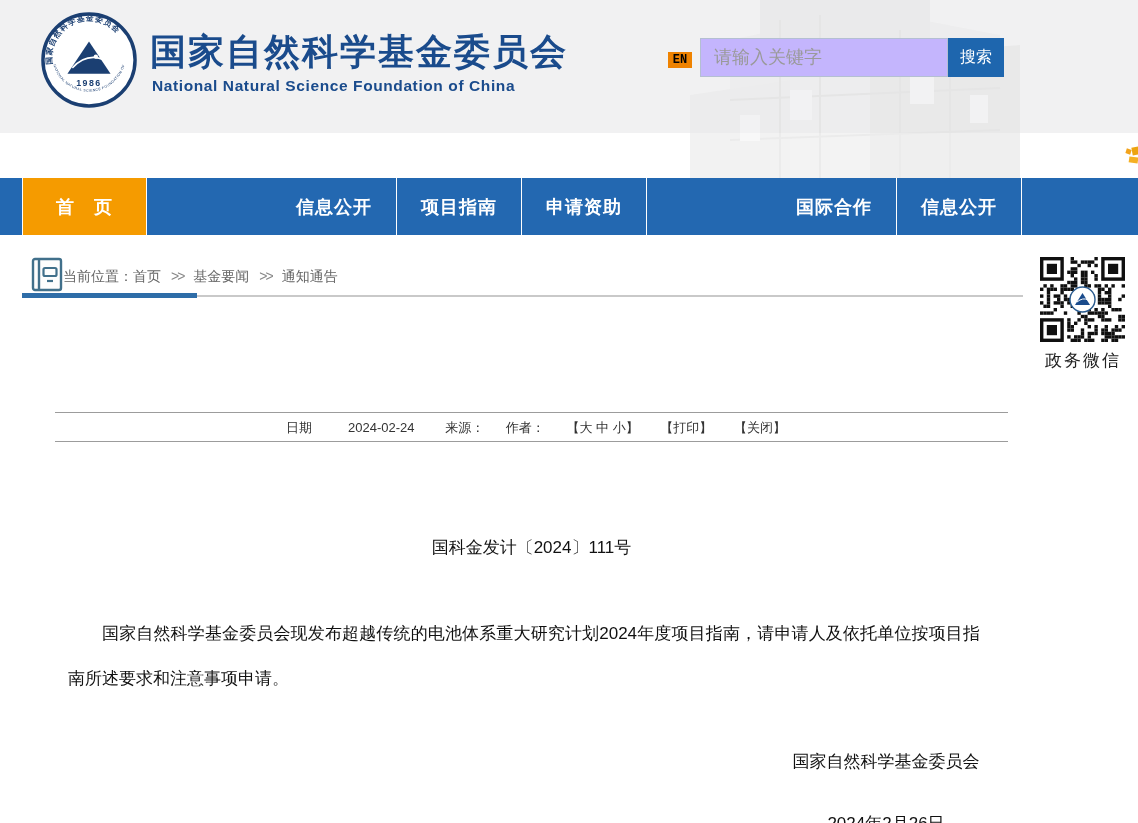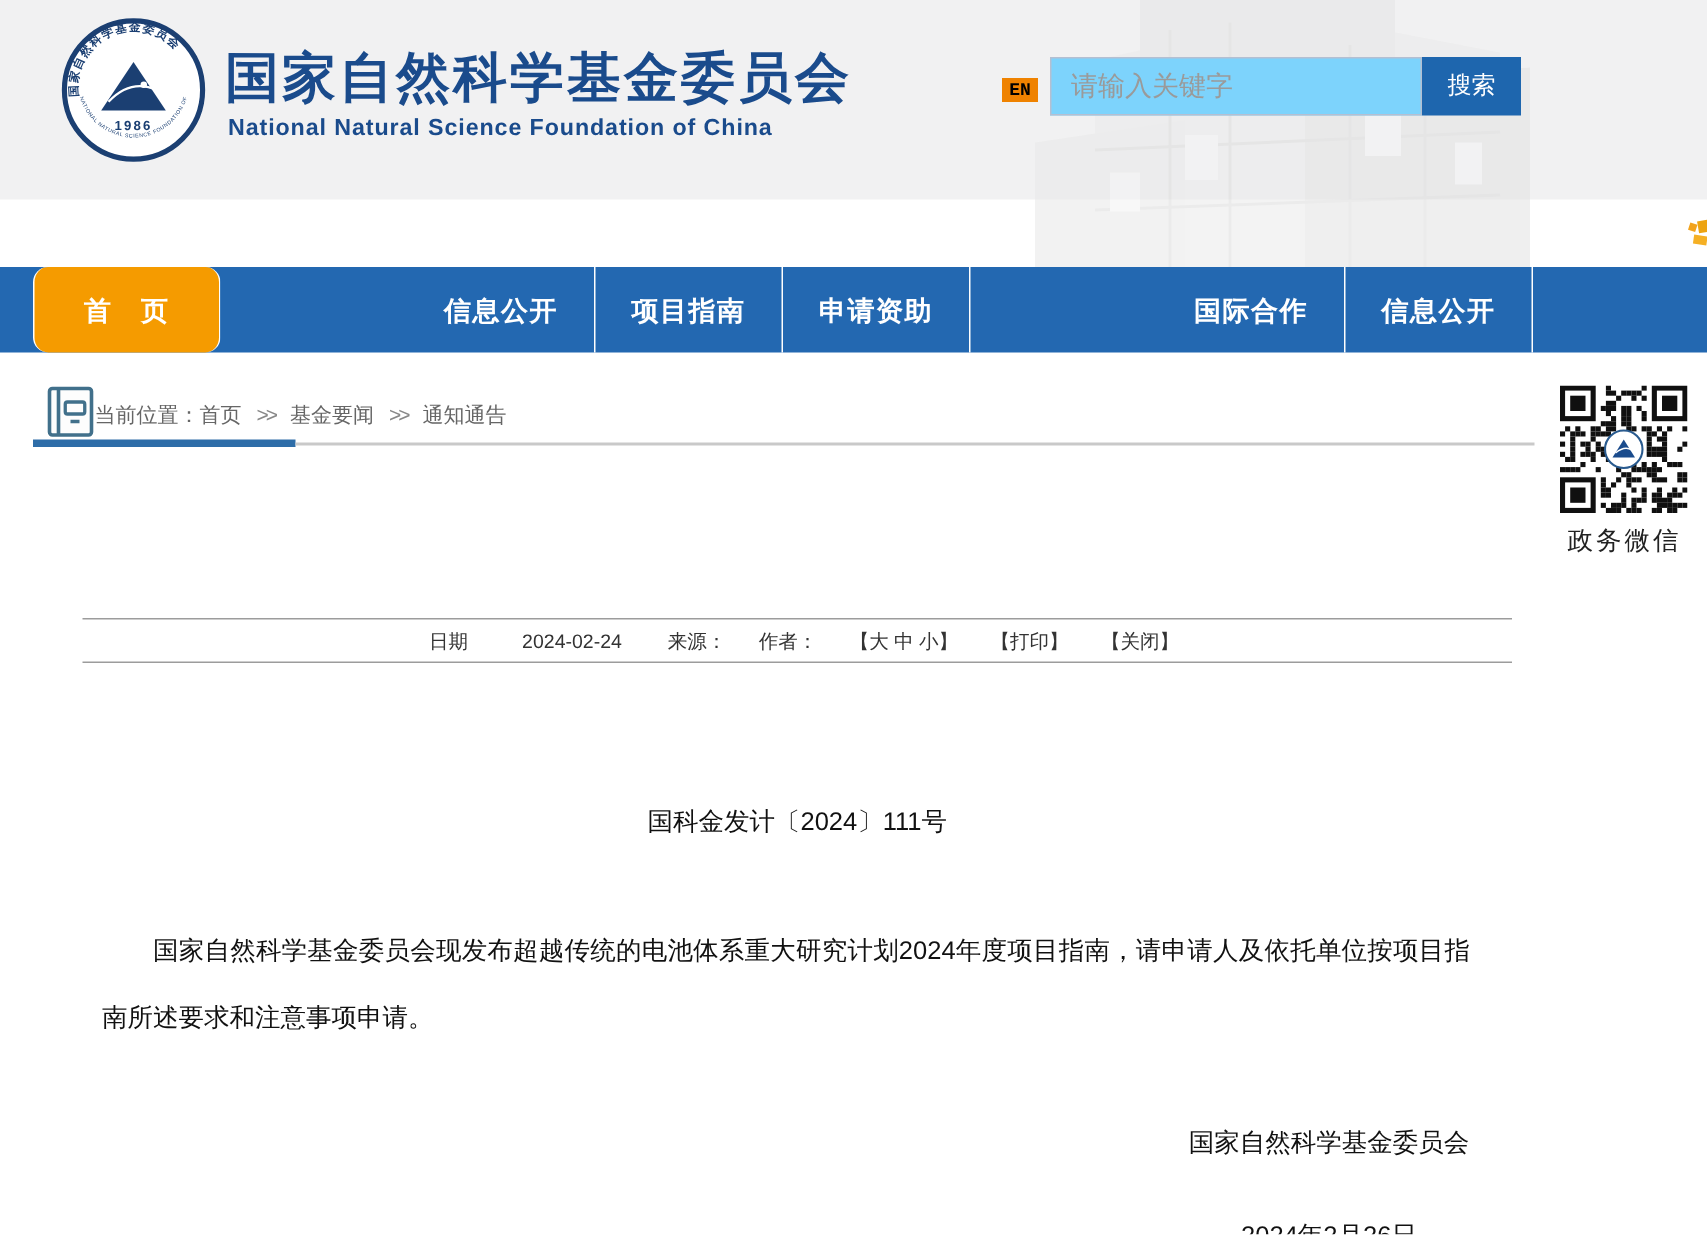--- a/index.html
+++ b/index.html
@@ -21,41 +21,41 @@
     position:absolute; left:152px; top:77px; font-size:15.5px; font-weight:bold;
     color:#1a4b8c; letter-spacing:.6px; white-space:nowrap;
   }
   .en-badge {
     position:absolute; left:668px; top:40px; width:24px; height:16px; background:#ef8200;
     color:#000000; font-size:12px; font-weight:bold; display:flex; align-items:center;
     justify-content:center; cursor:pointer; font-family:"Liberation Mono", monospace;margin-top:12px;
   }
   .search-input {
     position:absolute; left:700px; top:38px; width:248px; height:39px;
-    border:1px solid #b4bfd2; background:#7dd3fc; padding:0 13px; font-size:18px; color:#333;
+    border:1px solid #b4bfd2; background:#c4b5fd; padding:0 13px; font-size:18px; color:#333;
     font-family:"Liberation Sans", sans-serif; outline:none;
   }
   .search-input::placeholder { color:#9a9a9a; }
   .search-btn {
-    position:absolute; left:948px; top:38px; width:66px; height:39px; background:#1e66ae;
+    position:absolute; left:948px; top:38px; width:56px; height:39px; background:#1e66ae;
     border:none; color:#fff; font-size:16px; cursor:pointer; font-family:Liberation Sans, sans-serif;
   }
   .edge-deco { position:absolute; left:1124px; top:146px; width:14px; height:22px; overflow:hidden; }
   .edge-deco i { position:absolute; background:#f2a31c; }
   .edge-deco .s1 { left:2px; top:3px; width:5px; height:5px; transform:rotate(18deg); }
   .edge-deco .s2 { left:8px; top:1px; width:7px; height:8px; transform:rotate(-10deg); background:#eda411; }
   .edge-deco .s3 { left:5px; top:11px; width:9px; height:6px; transform:rotate(8deg); background:#f5b024; }
   
   .nav { position:absolute; top:178px; left:0; width:1138px; height:57px; background:#2368b1; }
   .nav-item {
     position:absolute; top:0; height:57px; width:125px; display:flex; align-items:center;
     justify-content:center; color:#fff; font-size:18px; font-weight:bold; letter-spacing:1px;
     border-right:1px solid #fefefe; cursor:pointer; white-space:nowrap;
   }
-  .nav-item.first { border-left:1px solid #fefefe;border-radius:10px; }
+  .nav-item.first { border-left:1px solid #fefefe; }
   .nav-item.active { background:#f59b00; }
   
   .breadcrumb-icon { position:absolute; left:30px; top:256px; width:34px; height:37px; }
   .breadcrumb { position:absolute; left:63px; top:268px; font-size:14px; color:#666; white-space:nowrap; }
   .breadcrumb a { color:#666; text-decoration:none; cursor:pointer; }
   .breadcrumb .sep { margin:0 10px; color:#888; letter-spacing:-2px; }
   .divider-blue { position:absolute; left:22px; top:293px; width:175px; height:5px; background:#2e6da8; }
   .divider-gray { position:absolute; left:197px; top:295px; width:826px; height:2px; background:#c9c9c9; }
   
   .qr-box { position:absolute; left:1040px; top:257px; width:85px; height:85px; background:#fff; }

